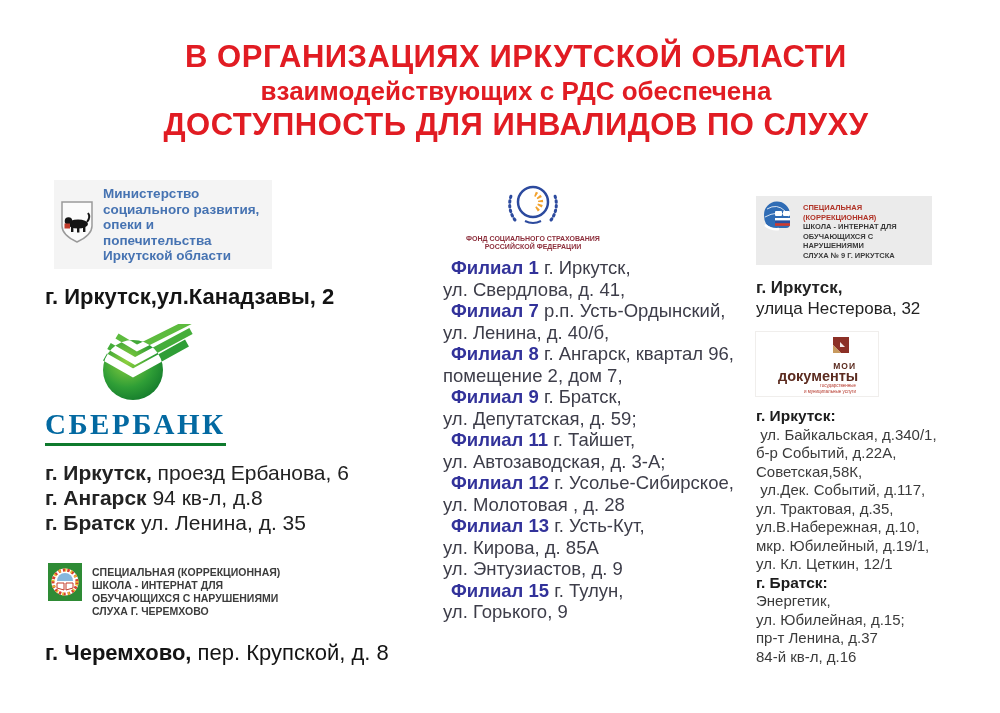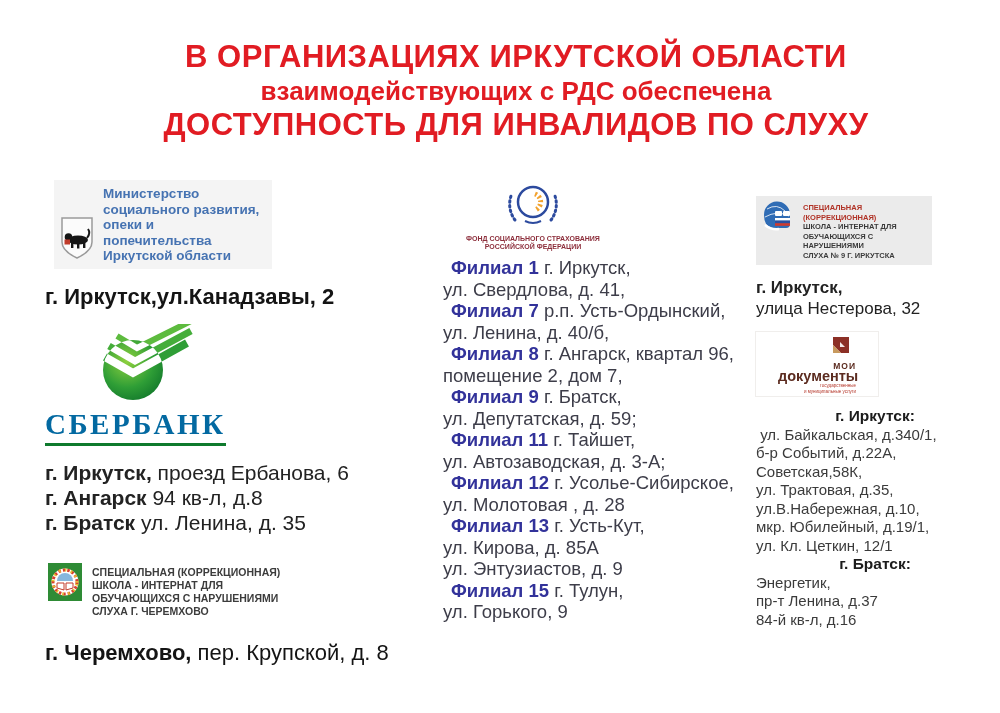--- a/index.html
+++ b/index.html
@@ -10,21 +10,21 @@
           color:#e11c23;font-weight:bold;}
   .header .l1{font-size:31px;line-height:38px;letter-spacing:0.5px;}
   .header .l2{font-size:26px;line-height:31px;}
   .header .l3{font-size:31px;line-height:36px;letter-spacing:0.5px;}
   
   .col-left{position:absolute;left:45px;top:180px;width:385px;}
   .col-mid{position:absolute;left:443px;top:178px;width:310px;}
   .col-right{position:absolute;left:756px;top:196px;width:238px;}
   .pre{white-space:pre-wrap;}
   
-  .ministry{display:flex;gap:9px;align-items:flex-end;background:#f4f4f4;
+  .ministry{display:flex;gap:9px;align-items:center;background:#f4f4f4;
             width:206px;padding:5px 6px;margin-left:9px;}
   .ministry-text{font-size:13.5px;line-height:15.5px;font-weight:bold;color:#4673b2;padding-top:1px;}
   .addr-big{margin-top:15px;font-size:22px;font-weight:bold;color:#141414;}
   .sber{margin-top:14px;}
   .sber-logo{margin-left:38px;display:block;}
   .sber-word{display:inline-block;font-family:"Liberation Serif",serif;font-size:29px;
              font-weight:bold;color:#0369a1;letter-spacing:2.5px;
              border-bottom:3px solid #0e7a2d;padding-bottom:2px;margin-top:2px;}
   .sber-addrs{margin-top:14px;font-size:21px;line-height:25px;color:#222;}
   .city{font-weight:bold;}
@@ -44,21 +44,21 @@
   .s9-red{color:#b03226;}
   .s9-addr{margin-top:12px;font-size:17px;line-height:21px;color:#222;}
   .mydocs{margin-top:13px;width:122px;height:64px;background:#fff;
           box-shadow:0 0 0 1px #f0eeec;box-sizing:border-box;padding-top:4px;}
   .md-inner{width:78px;margin:0 auto;text-align:right;}
   .md-mark{display:block;margin:0 6px 0 auto;}
   .md-moi{font-size:8.5px;line-height:8px;font-weight:bold;color:#5c2c20;letter-spacing:1px;}
   .md-doc{font-size:14.5px;line-height:13px;font-weight:bold;color:#5c2c20;}
   .md-tag{font-size:4.5px;line-height:5.5px;color:#b5372a;}
   .right-addrs{margin-top:11px;font-size:15px;line-height:18.5px;color:#3b3b3b;}
-  .grp-title{font-weight:bold;font-size:15.5px;color:#1c1c1c;text-align:center;}
+  .grp-title{font-weight:bold;font-size:15.5px;color:#1c1c1c;}
 </style>
 </head>
 <body>
 
 <div class="page">
 
   <div class="header">
     <div class="l1">В ОРГАНИЗАЦИЯХ ИРКУТСКОЙ ОБЛАСТИ</div>
     <div class="l2">взаимодействующих с РДС обеспечена</div>
     <div class="l3">ДОСТУПНОСТЬ ДЛЯ ИНВАЛИДОВ ПО СЛУХУ</div>
@@ -229,24 +229,26 @@
           <div>и муниципальные услуги</div>
         </div>
       </div>
     </div>
 
     <div class="right-addrs">
       <div class="grp-title">г. Иркутск:</div>
       <div class="pre"> ул. Байкальская, д.340/1,</div>
       <div class="pre">б-р Событий, д.22А,</div>
       <div class="pre">Советская,58К,</div>
+      <div class="pre"> ул.Дек. Событий, д.117,</div>
       <div class="pre">ул. Трактовая, д.35,</div>
       <div class="pre">ул.В.Набережная, д.10,</div>
       <div class="pre">мкр. Юбилейный, д.19/1,</div>
       <div class="pre">ул. Кл. Цеткин, 12/1</div>
       <div class="grp-title">г. Братск:</div>
       <div class="pre">Энергетик,</div>
+      <div class="pre">ул. Юбилейная, д.15;</div>
       <div class="pre">пр-т Ленина, д.37</div>
       <div class="pre">84-й кв-л, д.16</div>
     </div>
   </div>
 
 </div>
 
 </body></html>

